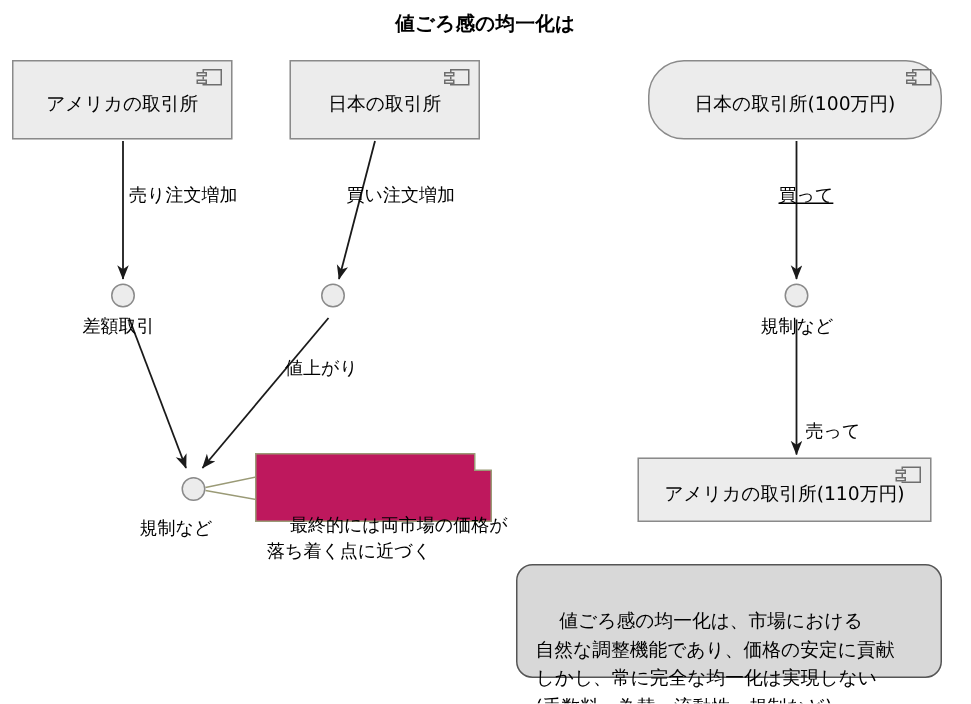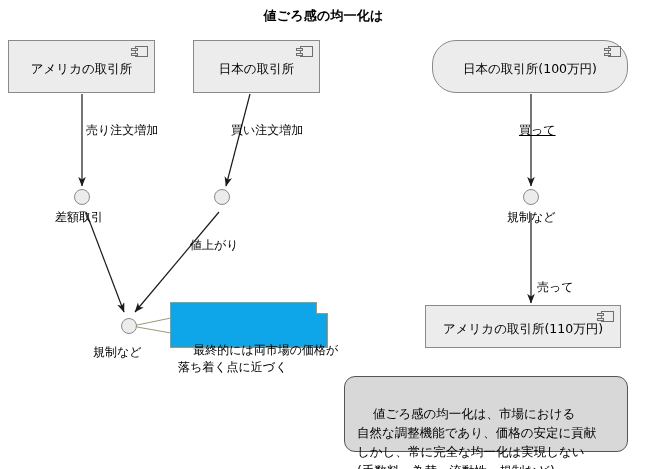--- a/index.html
+++ b/index.html
@@ -101,21 +101,21 @@
     position: absolute;
     font-size: 12px;
     color: #000000;
     white-space: nowrap;
   }
 
   
   .note-yellow {
     position: absolute;
     box-sizing: border-box;
-    background: #0ea5e9;
+    background: #be185d;
     border: 1px solid #9a9a76;
     font-size: 12px;
     line-height: 17px;
     color: #000000;
     padding: 5px 8px 5px 7px;
     white-space: pre;
   }
   .note-fold {
     position: absolute;
     right: -1px;

